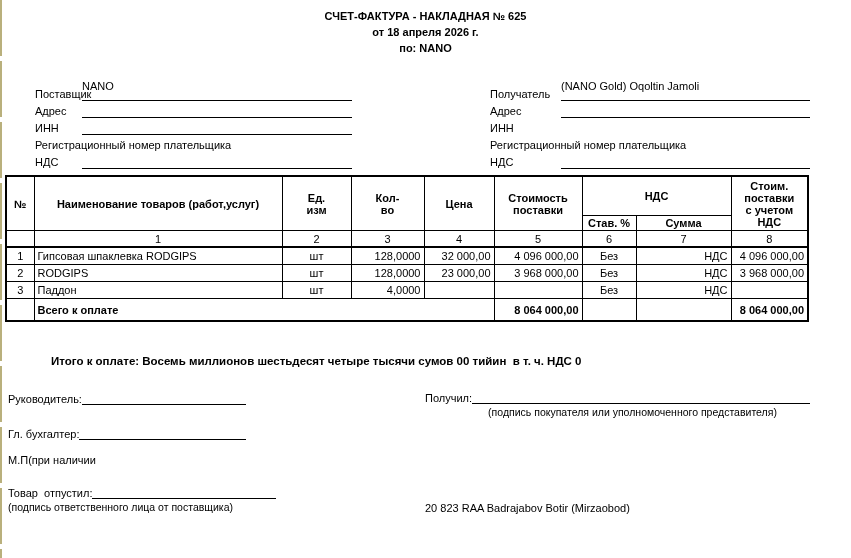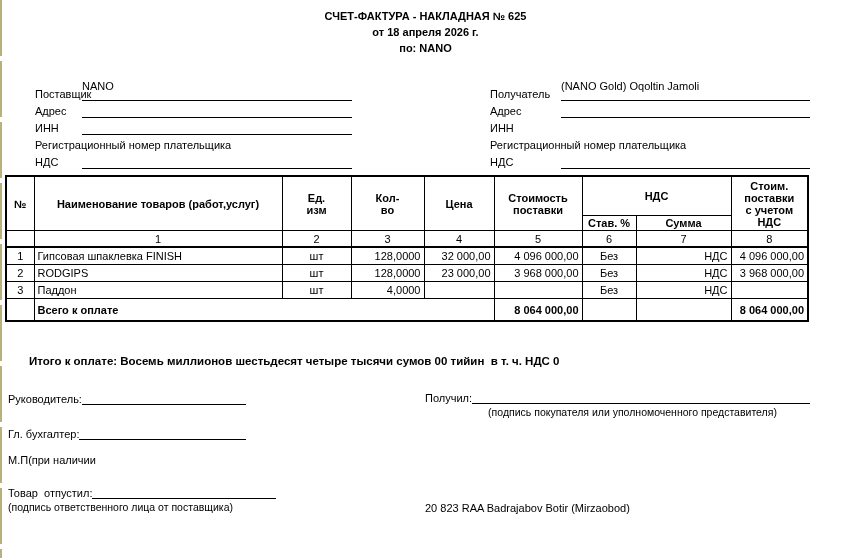--- a/index.html
+++ b/index.html
@@ -75,21 +75,21 @@
   td.c-num  { text-align:right; }
   td.c-rate { text-align:center; }
   td.c-vsum { text-align:right; }
   tr.total-row td {
     font-weight:bold;
     height:19px;
     white-space:nowrap;
   }
   
   .summary {
-    position:absolute; left:29px; top:355px;
+    position:absolute; left:51px; top:355px;
     font-weight:bold; font-size:11.5px;
     white-space:pre-wrap;
   }
   
   .sig-line {
     position:absolute;
     display:flex;
     align-items:flex-end;
     height:15px;
     font-size:11px;
@@ -207,21 +207,21 @@
     <td>3</td>
     <td>4</td>
     <td>5</td>
     <td>6</td>
     <td>7</td>
     <td>8</td>
   </tr>
 
   <tr class="data-row">
     <td class="c-unit">1</td>
-    <td class="c-name">Гипсовая шпаклевка FINISH</td>
+    <td class="c-name">Гипсовая шпаклевка RODGIPS</td>
     <td class="c-unit">шт</td>
     <td class="c-num">128,0000</td>
     <td class="c-num">32 000,00</td>
     <td class="c-num">4 096 000,00</td>
     <td class="c-rate">Без</td>
     <td class="c-vsum">НДС</td>
     <td class="c-num">4 096 000,00</td>
   </tr>
   <tr class="data-row">
     <td class="c-unit">2</td>

